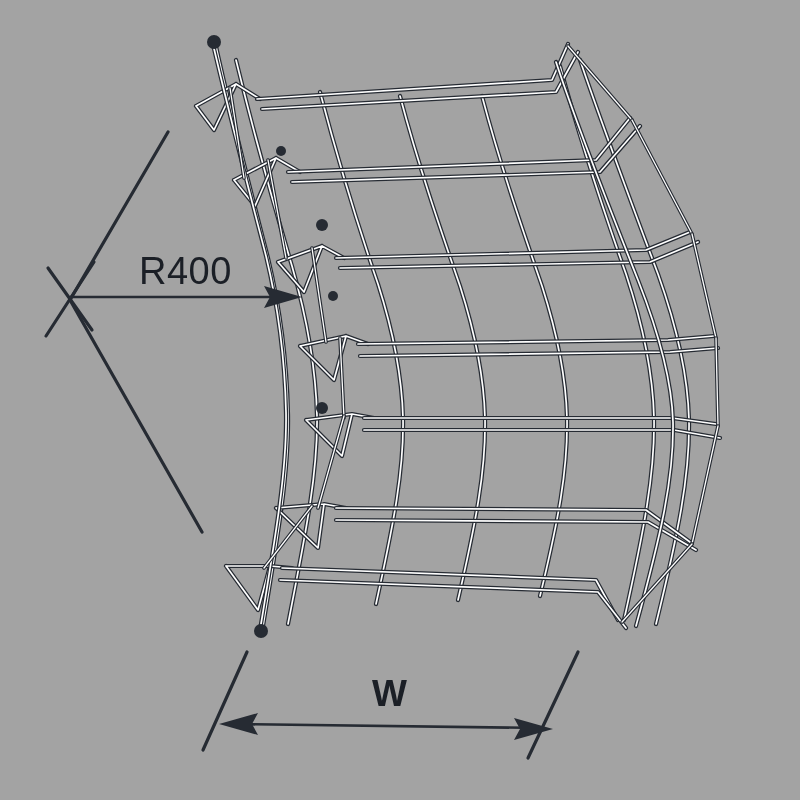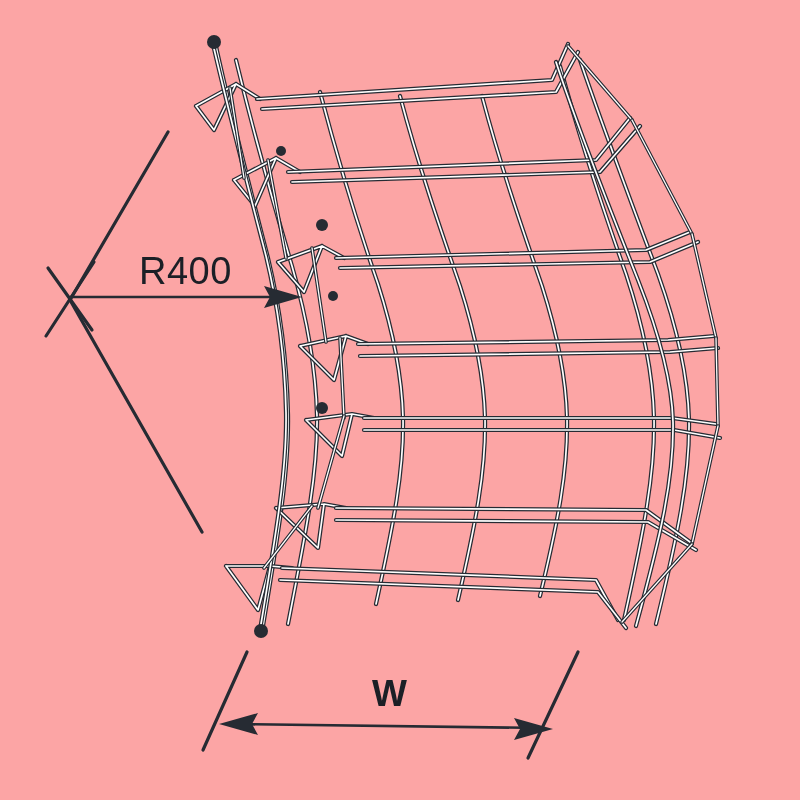--- a/index.html
+++ b/index.html
@@ -10,21 +10,21 @@
   body {
     width: 800px;
     height: 800px;
     font-family: "Liberation Sans", sans-serif;
     overflow: hidden;
   }
   #canvas {
     position: relative;
     width: 800px;
     height: 800px;
-    background: #fca5a5;
+    background: #a3a3a3;
   }
   svg.drawing {
     position: absolute;
     top: 0;
     left: 0;
     width: 800px;
     height: 800px;
     display: block;
   }
   .wire {

